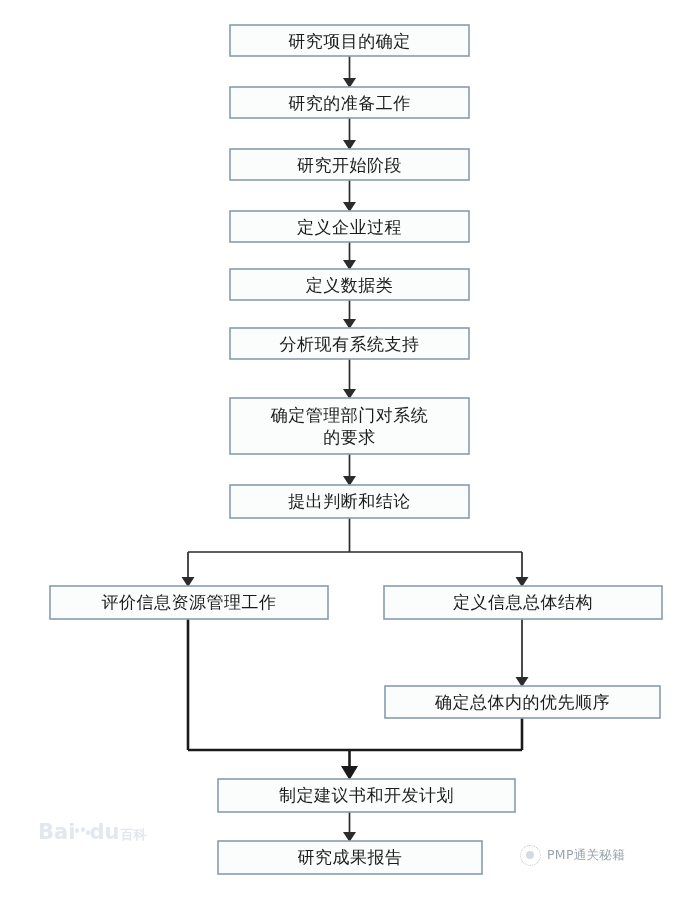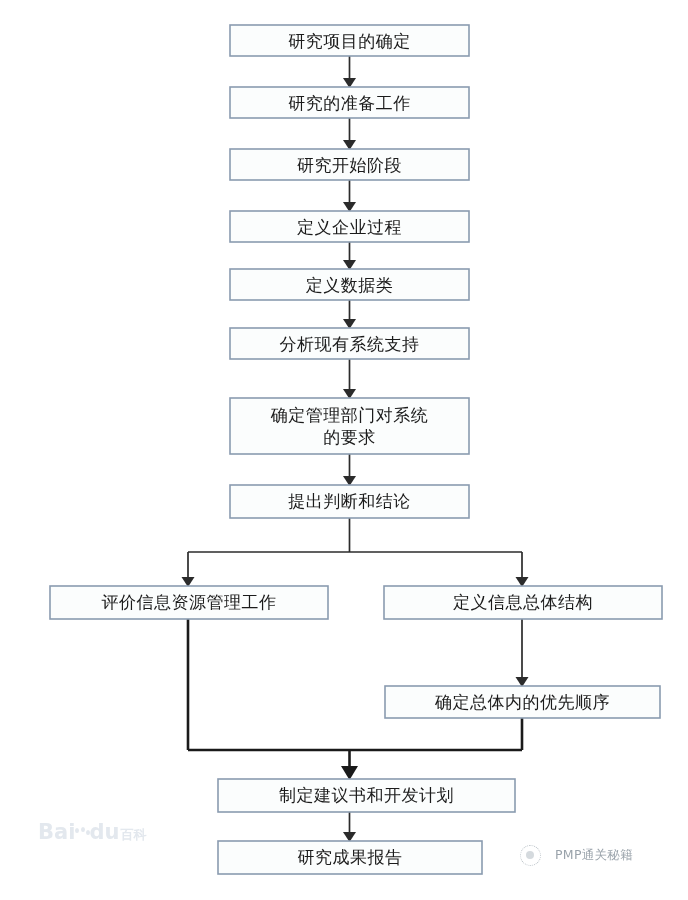--- a/index.html
+++ b/index.html
@@ -63,21 +63,21 @@
   }
   #wm-baidu .bd-paw i{
     position:absolute;background:#e3e8ee;border-radius:50%;display:block;
   }
   #wm-baidu .bd-paw i:nth-child(1){width:4px;height:5px;left:1px;top:0px;}
   #wm-baidu .bd-paw i:nth-child(2){width:4px;height:5px;left:7px;top:-1px;}
   #wm-baidu .bd-paw i:nth-child(3){width:4px;height:5px;left:12px;top:2px;}
 
   #wm-pmp{
     left:508px;top:845px;
-    display:flex;align-items:center;gap:14px;
+    display:flex;align-items:center;gap:6px;
     color:#9aa3ab;
     font-size:12.5px;
     letter-spacing:0.3px;
     white-space:nowrap;
     font-family:"DejaVu Sans","Liberation Sans",sans-serif;
   }
   #wm-pmp .pmp-mark{
     width:19px;height:19px;border-radius:50%;
     border:1px dotted #b9c0c6;
     display:inline-block;position:relative;flex:none;

